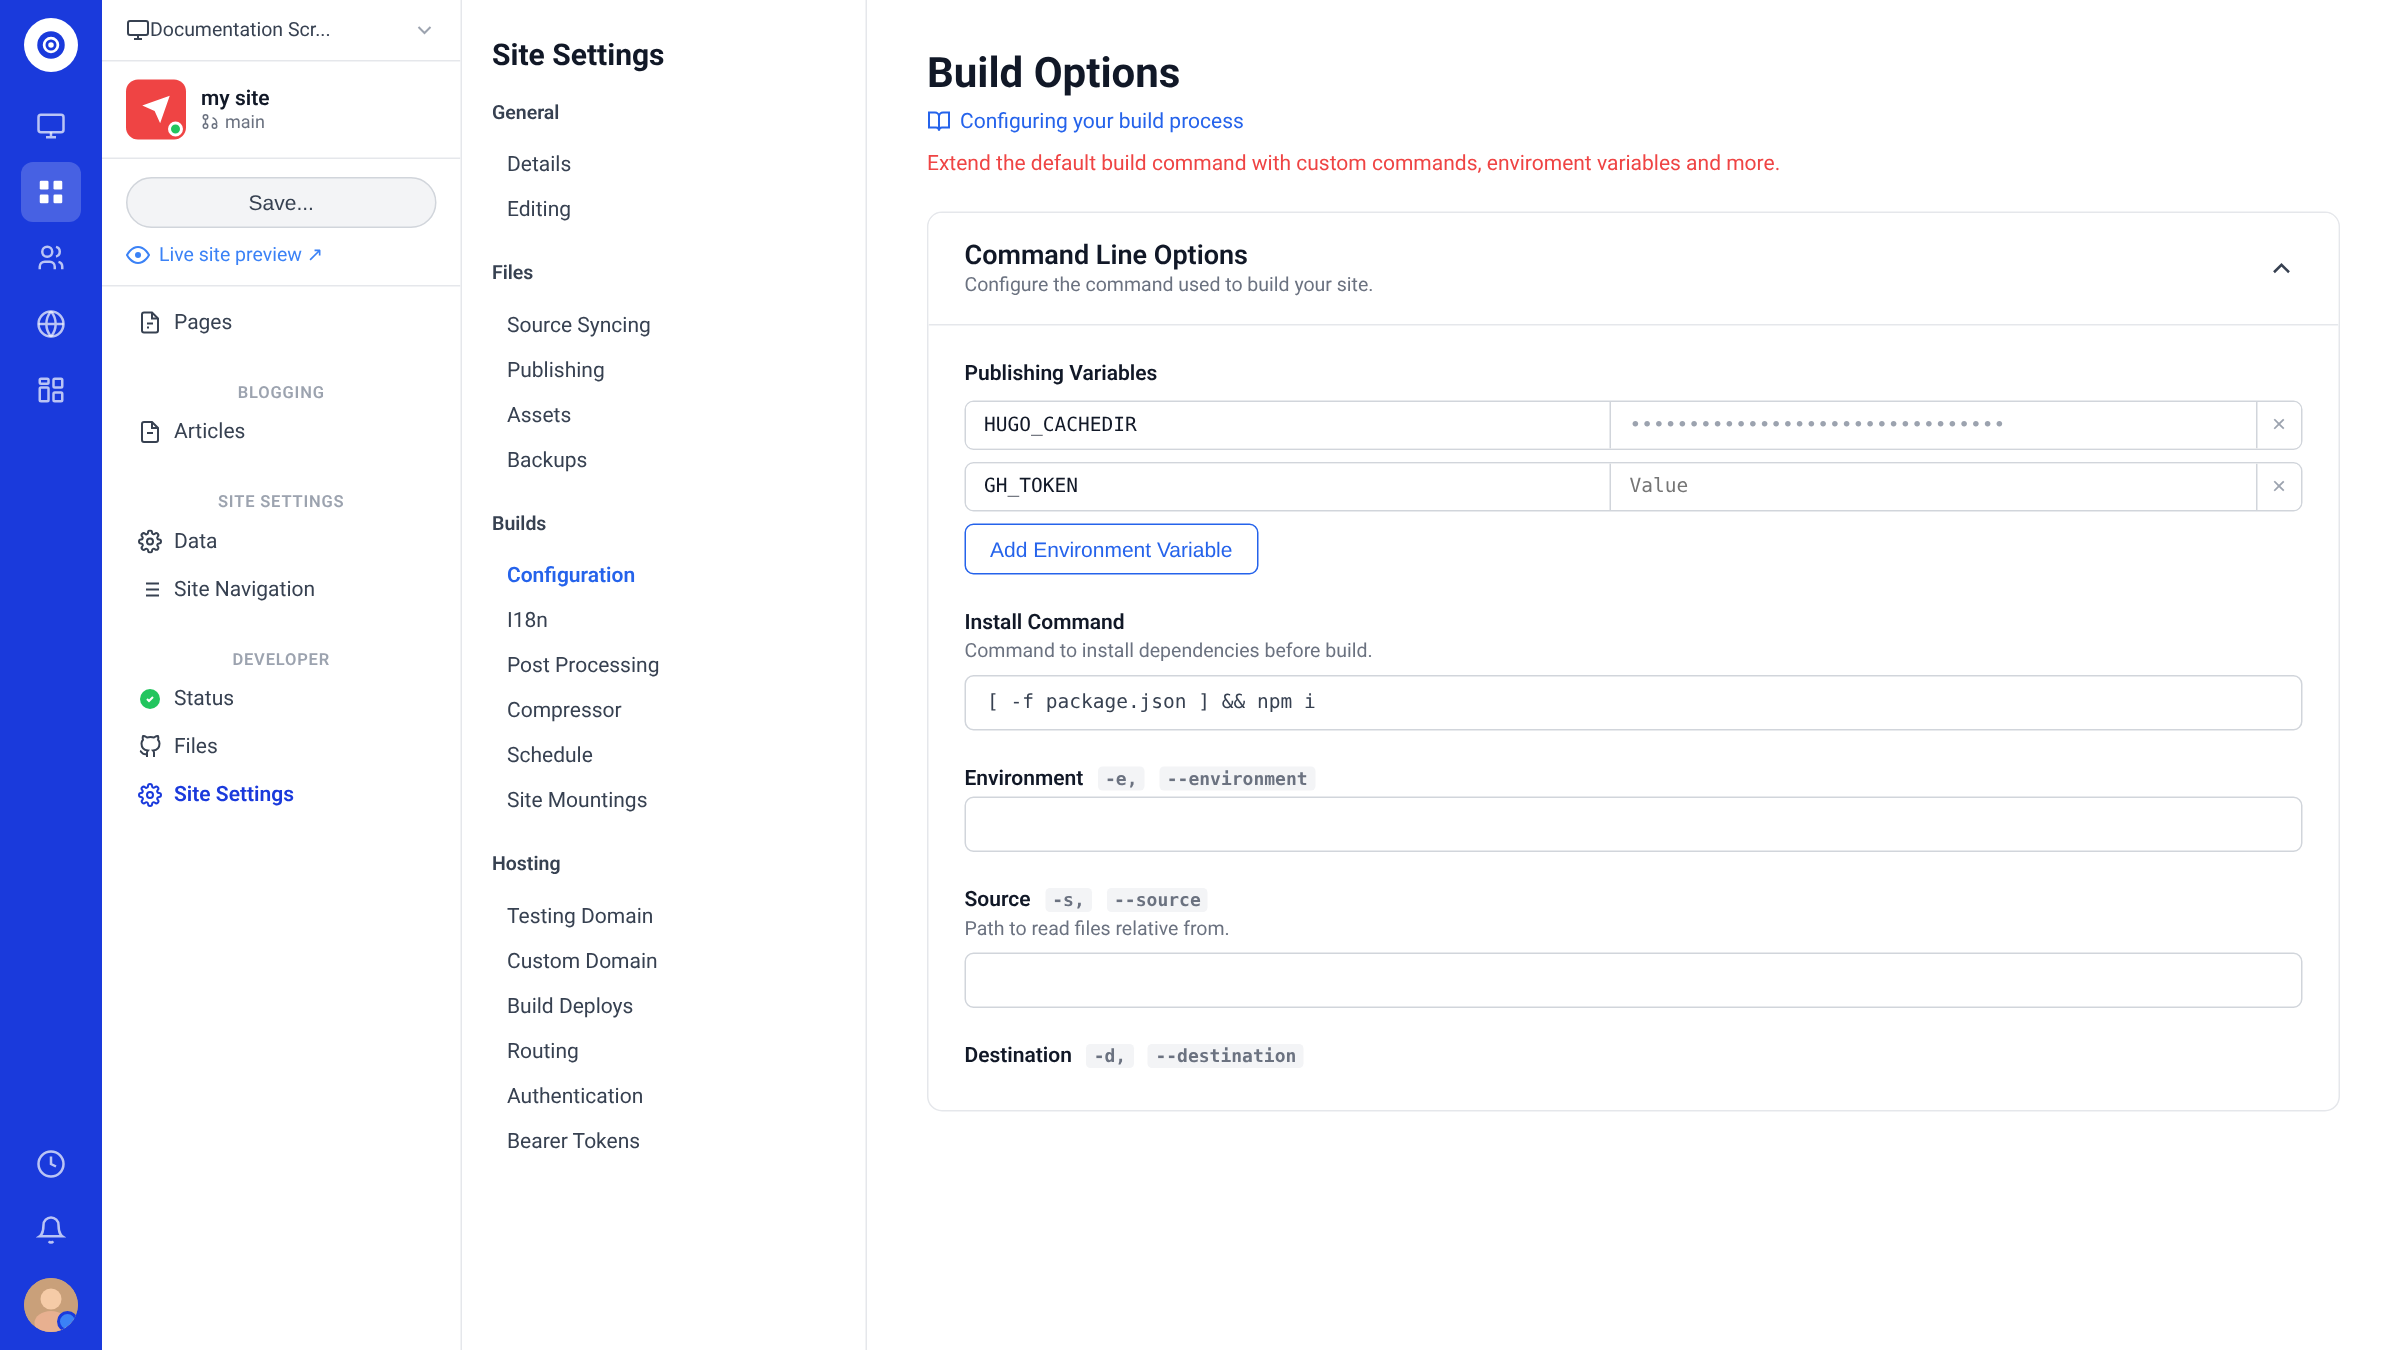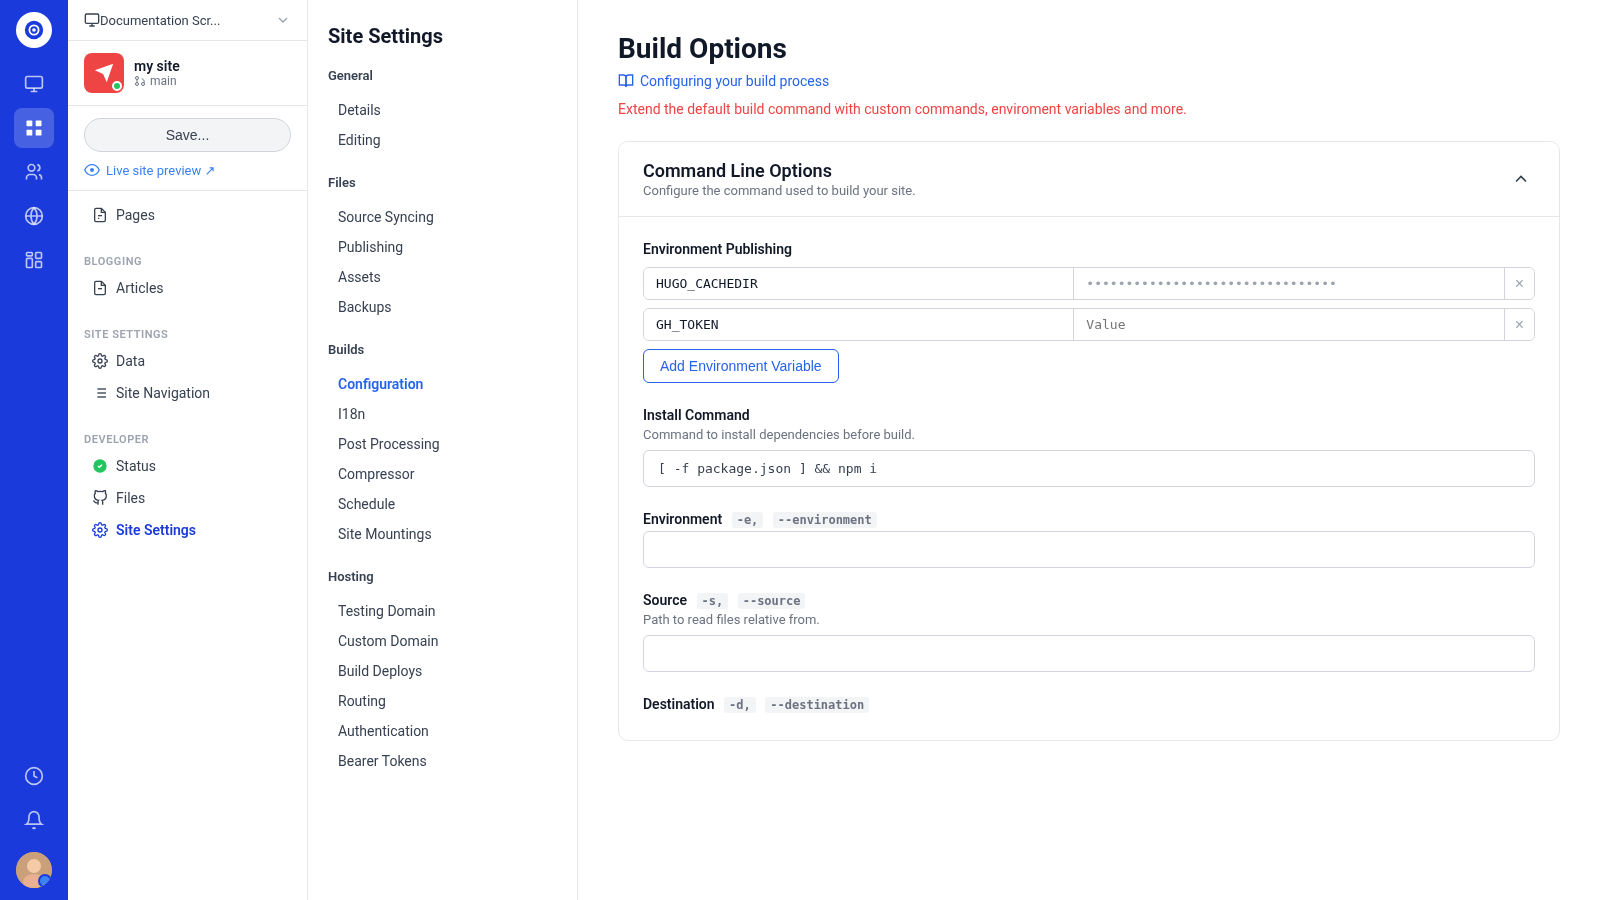--- a/index.html
+++ b/index.html
@@ -98,21 +98,21 @@
       width: 100%; padding: 8px 0; border-radius: 20px;
       background: #f3f4f6; border: 1px solid #d1d5db;
       font-size: 14px; color: #374151; cursor: pointer;
     }
     .live-preview-link {
       display: flex; align-items: center; gap: 6px;
       font-size: 13px; color: #3b82f6; cursor: pointer; text-decoration: none;
     }
 
     .nav-section { padding: 8px 0; }
-    .nav-section-label { padding: 8px 16px 4px; font-size: 11px; font-weight: 600; color: #9ca3af; text-transform: uppercase; letter-spacing: 0.05em; }
+    .nav-section-label { padding: 8px 0 4px; font-size: 11px; font-weight: 600; color: #9ca3af; text-transform: uppercase; letter-spacing: 0.05em; text-align: center; }
     .nav-item {
       padding: 8px 16px; font-size: 14px; color: #374151; cursor: pointer;
       display: flex; align-items: center; gap: 8px;
       border-radius: 6px; margin: 0 8px;
     }
     .nav-item.active { color: #1a3adc; font-weight: 600; }
     .nav-item svg { width: 16px; height: 16px; flex-shrink: 0; }
 
     
     .settings-panel {
@@ -445,21 +445,21 @@
       </div>
       <button class="chevron-btn">
         <svg viewBox="0 0 24 24" fill="none" stroke="currentColor" stroke-width="2" width="20" height="20">
           <path d="M18 15l-6-6-6 6"></path>
         </svg>
       </button>
     </div>
     <div class="card-body">
 
       <div>
-        <div class="section-label">Environment Publishing</div>
+        <div class="section-label">Publishing Variables</div>
         <div class="env-var-row">
           <input class="env-var-key" type="text" value="HUGO_CACHEDIR" readonly="" style="">
           <div class="env-var-divider"></div>
           <input class="env-var-value" type="password" value="••••••••••••••••••••••••••••••••" style="">
           <button class="env-var-delete">×</button>
         </div>
         <div class="env-var-row">
           <input class="env-var-key" type="text" value="GH_TOKEN" readonly="" style="">
           <div class="env-var-divider"></div>
           <input class="env-var-value" type="text" placeholder="Value" style="">

